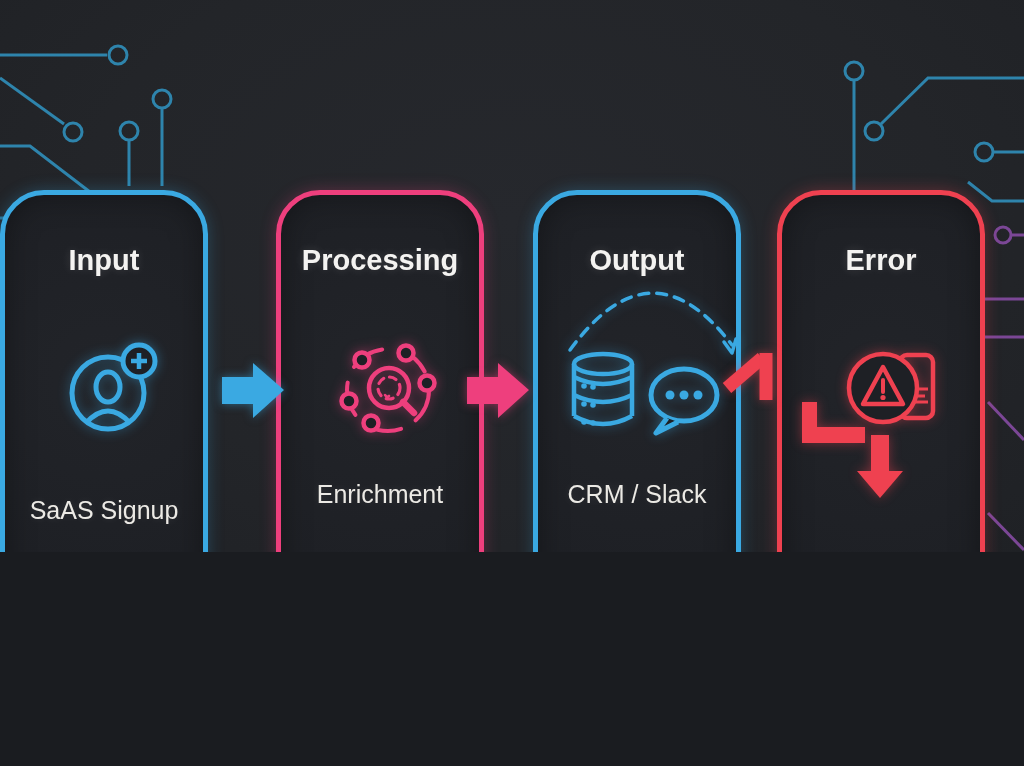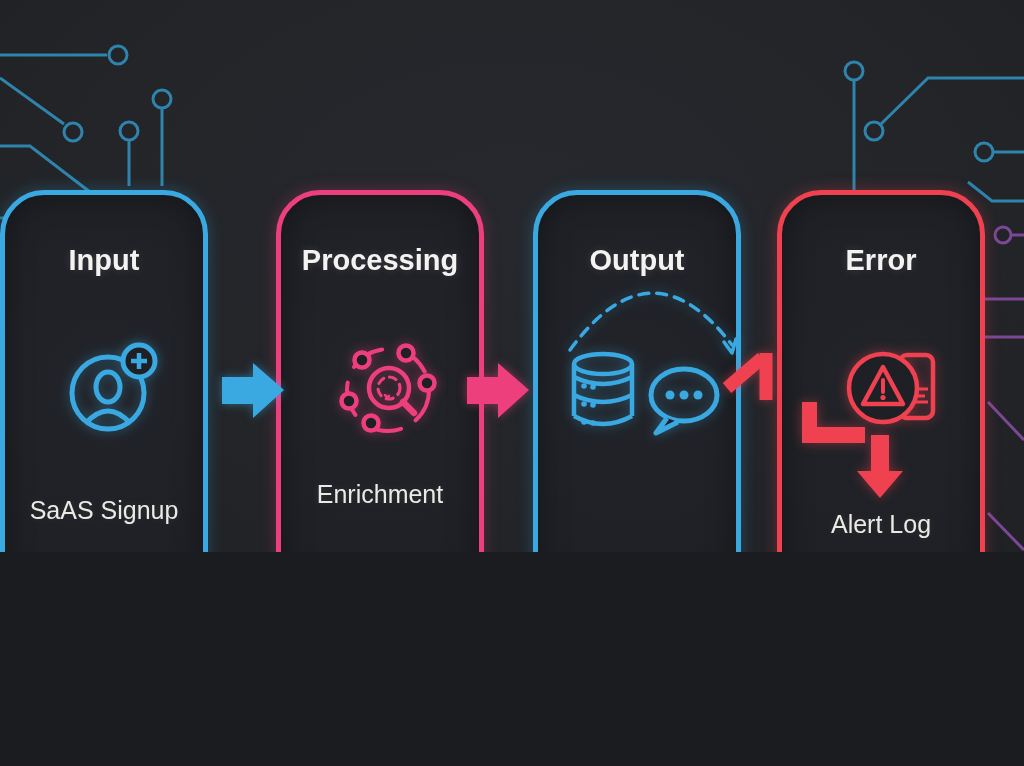--- a/index.html
+++ b/index.html
@@ -160,41 +160,41 @@
     <g stroke="#3AA9E2" stroke-width="5" fill="none" stroke-linejoin="round">
       <ellipse cx="41" cy="32" rx="33" ry="26"></ellipse>
       <path d="M24 55 L13 70 L35 59" fill="#1E2025"></path>
     </g>
     <g fill="#3AA9E2">
       <circle cx="27" cy="32" r="4.5"></circle>
           <circle cx="41" cy="32" r="4.5"></circle>
           <circle cx="55" cy="32" r="4.5"></circle>
     </g>
   </svg>
+  <div class="stage-label" style="top:282px;">CRM / Slack</div>
 </div>
 
 <div class="card red" style="left:777px;">
   <div class="stage-title">Error</div>
   <svg class="icon-svg glow-red" style="left:40px;top:140px;" width="160" height="110" viewBox="0 0 160 110">
     <g stroke="#EF4150" fill="none">
       <rect x="78" y="20" width="33" height="63" rx="7" stroke-width="4.5"></rect>
       <path d="M86 54 H106 M86 61 H103 M86 67 H106" stroke-width="3"></path>
       <circle cx="61" cy="53" r="34" stroke-width="4.5" fill="#1E2025"></circle>
       <path d="M61 32 L81 69 L41 69 Z" stroke-width="4.5" stroke-linejoin="round"></path>
       <path d="M61 45 V57" stroke-width="4" stroke-linecap="round"></path>
     </g>
     <circle cx="61" cy="62.5" r="2.6" fill="#EF4150"></circle>
   </svg>
   <svg class="card-arrows glow-red" viewBox="0 0 208 417">
     <g fill="#EF4150">
       <path d="M20 207 H35 V232 H83 V248 H20 Z"></path>
       <path d="M89 240 H107 V276 H121 L98 303 L75 276 H89 Z"></path>
     </g>
   </svg>
-  <div class="stage-label" style="top:312px;">Alert Log</div>
 </div>
 
 <svg class="overlay-svg" viewBox="0 0 1024 766">
   <g>
     <path d="M222 377 H253 V363 L284 390 L253 418 V404 H222 Z" fill="#3AA9E2" filter="drop-shadow(0 0 5px rgba(58,169,226,.5))"></path>
   </g>
   <g>
     <path d="M467 377 H498 V363 L529 390 L498 418 V404 H467 Z" fill="#EE3F7D" filter="drop-shadow(0 0 5px rgba(238,63,125,.5))"></path>
   </g>
   <g stroke="#EF4150" stroke-width="13" fill="none" filter="drop-shadow(0 0 5px rgba(239,65,80,.5))">

